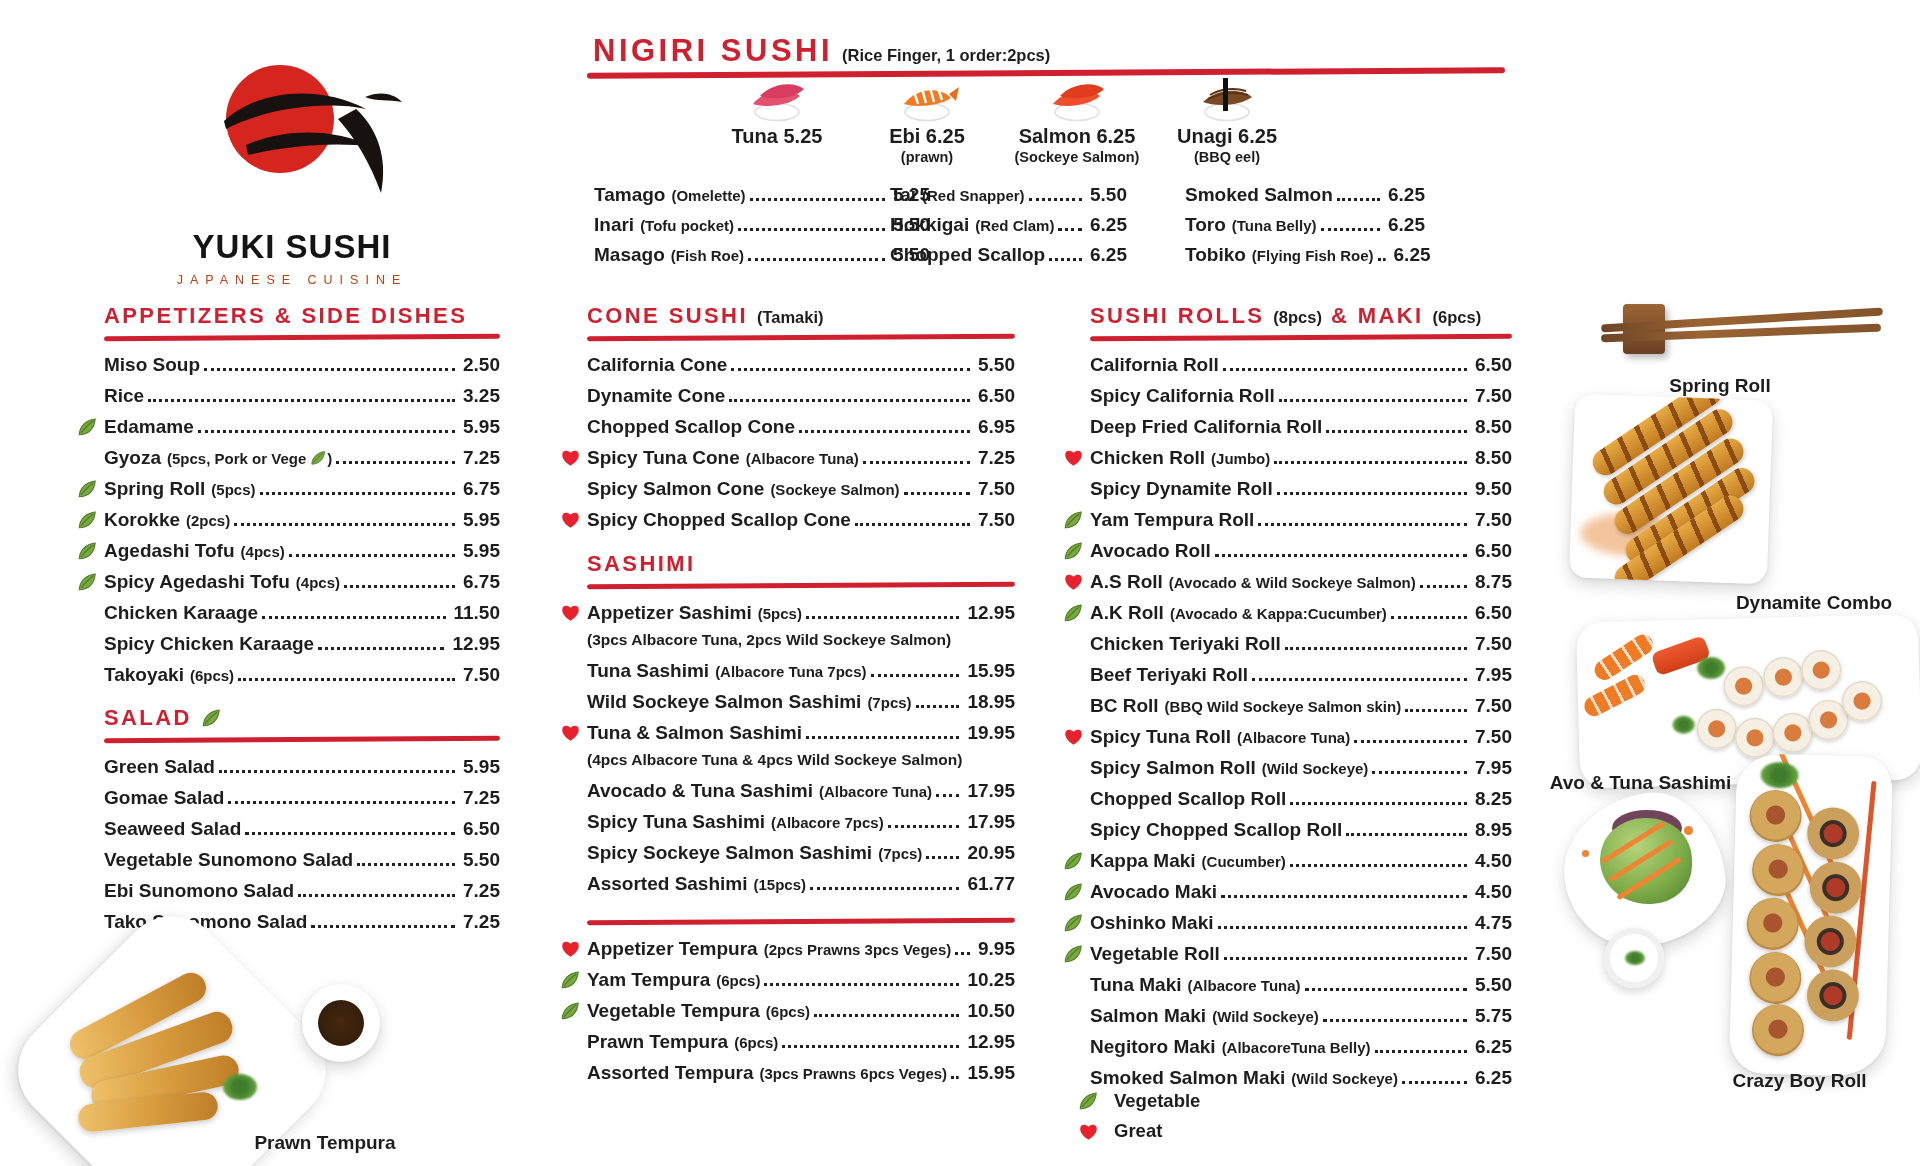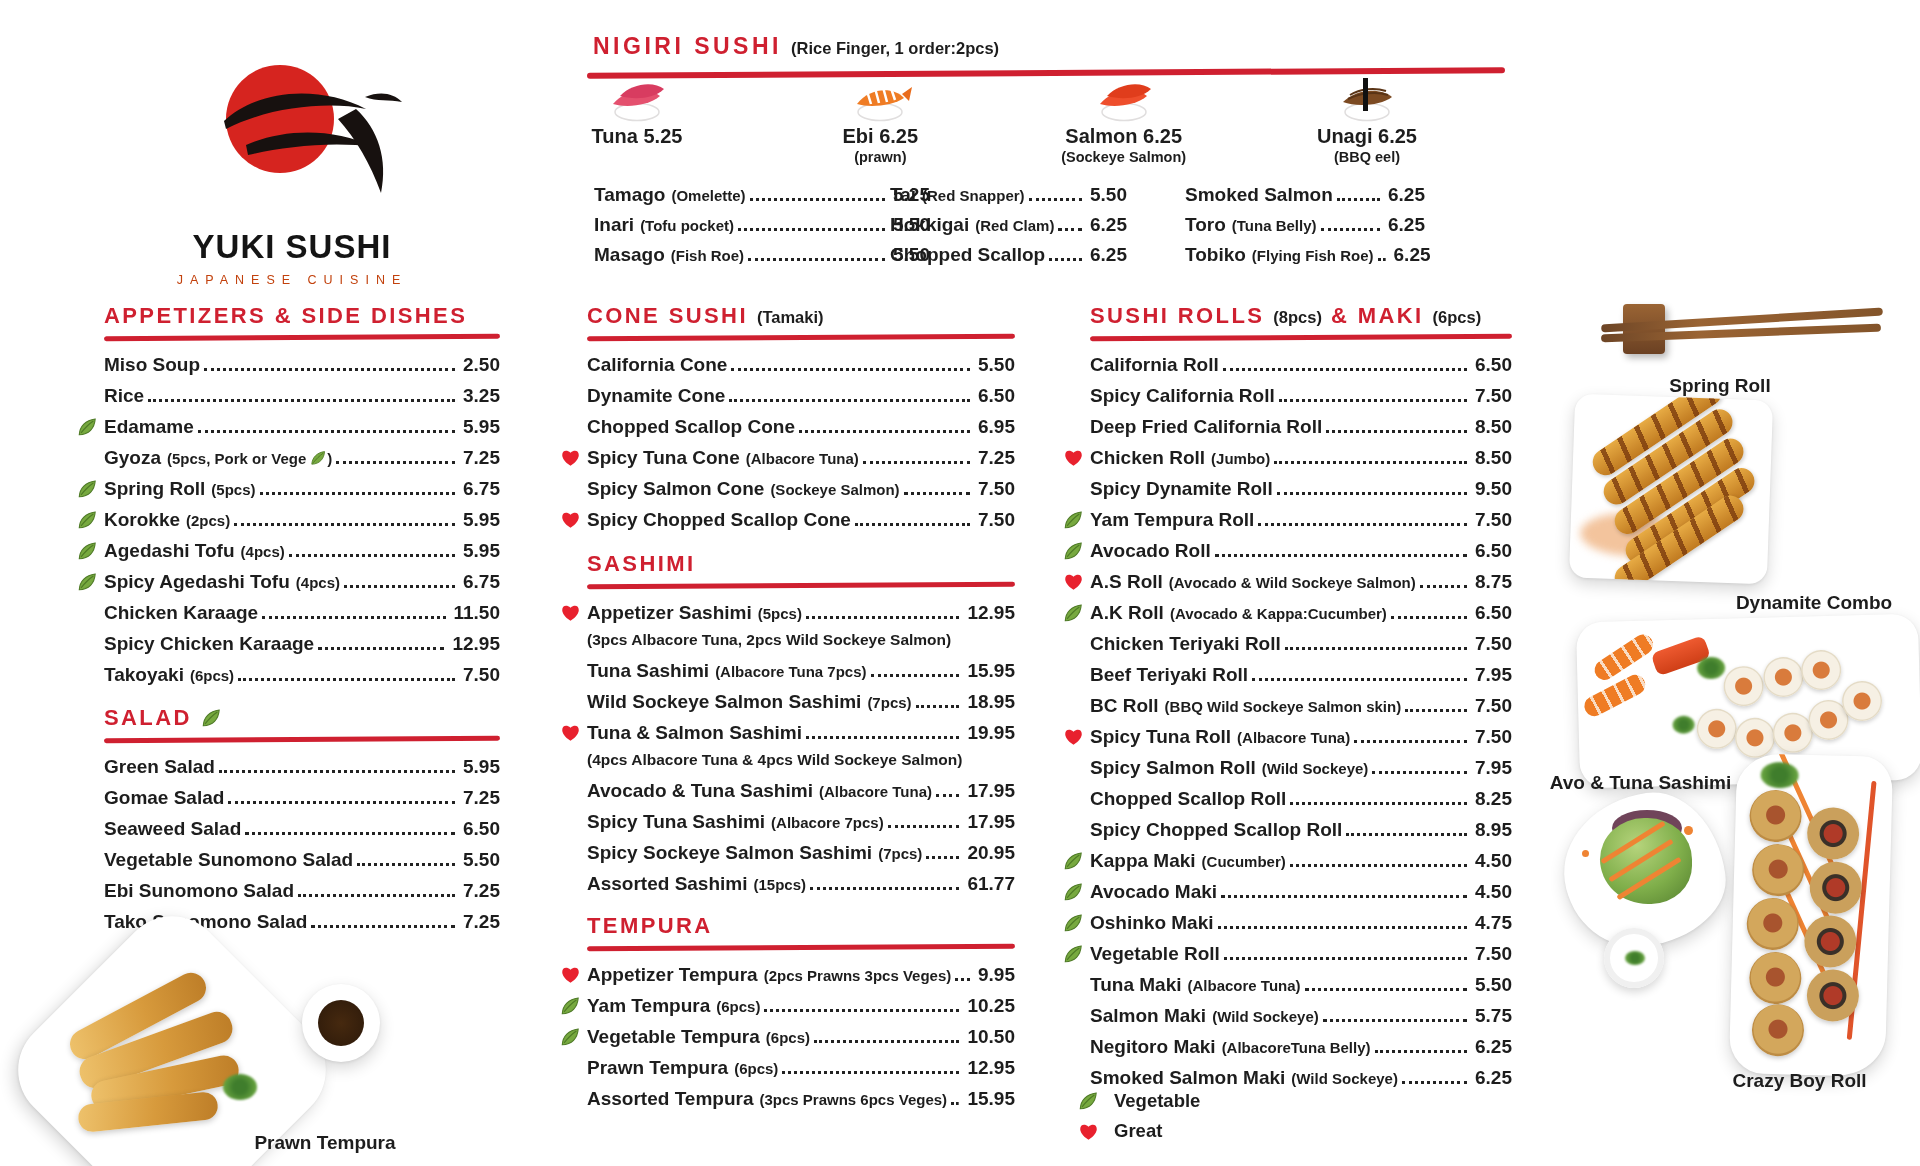--- a/index.html
+++ b/index.html
@@ -22,21 +22,21 @@
   .s2{margin-left:1px}
   .pr{font-weight:700;font-size:19px;margin-left:4px}
   .dots{flex:1;min-width:8px;margin:0 4px 9px 4px;align-self:flex-end;border-bottom:3px dotted #222}
   .bdg{width:27px;margin-left:-27px;align-self:center;line-height:0;flex:0 0 auto}
   .bdg svg{display:block}
   .ic-inline{margin-left:4px;align-self:center;line-height:0}
   .ic-inline svg{width:16px;height:16px}
   .note{font-weight:700;font-size:15.5px;height:27px;line-height:23px}
 
   
-  .nfeat{position:absolute;left:562px;top:74px;width:880px;display:flex;justify-content:space-between}
+  .nfeat{position:absolute;left:562px;top:74px;width:880px;display:flex;justify-content:center}
   .feat{width:150px;text-align:center}
   .fic{height:50px;line-height:0;margin-bottom:1px}
   .fnm{font-weight:700;font-size:20px}
   .fsub{font-weight:700;font-size:14.5px;margin-top:1px}
 
   
   .logo{position:absolute;left:160px;top:55px;width:264px;text-align:center}
   .brand{font-weight:700;font-size:33px;letter-spacing:1px;color:#141414;margin-top:10px}
   .tagline{font-weight:400;font-size:12.5px;letter-spacing:7px;color:#c2410c;margin-top:7px}
 
@@ -77,21 +77,21 @@
         <path d="M196 54 C218 74 228 104 221 138 C210 108 196 84 178 64 Z" fill="#17110f"></path>
         <path d="M205 42 C220 36 233 38 242 47 C229 44 217 47 205 42 Z" fill="#17110f"></path>
       </svg>
     </div>
     <div class="brand">YUKI SUSHI</div>
     <div class="tagline">JAPANESE CUISINE</div>
   </div>
 
   <div class="sec" style="left:593px;top:33px">
     <div class="sec-head">
-      <span class="ht" style="font-size:23px;letter-spacing:3.5px">NIGIRI SUSHI</span>
+      <span class="ht" style="font-size:31px;letter-spacing:3.5px">NIGIRI SUSHI</span>
       <span class="hs">(Rice Finger, 1 order:2pcs)</span>
     </div>
   </div>
   <div class="rule" style="position:absolute;left:587px;top:64px;width:918px;height:6px"></div>
 
   <div class="nfeat">
 
       <div class="feat">
         <div class="fic"><svg width="66" height="48" viewBox="0 0 66 48">
             <ellipse cx="33" cy="38" rx="22" ry="8.5" fill="#ffffff" stroke="#e0dede" stroke-width="1.5"></ellipse>
@@ -627,23 +627,20 @@
             <span class="sub">(15pcs)</span>
             <span class="dots"></span>
             <span class="pr">61.77</span>
           </div>
 
         </div>
       </div>
   </div>
 
   <div class="sec" style="left:587px;top:913px;width:428px">
-    <div class="sec-head">
-        <span class="ht">TEMPURA</span>
-      </div>
     <div class="rule"></div>
     <div>
 
         <div class="item">
           <div class="row">
             <span class="bdg">
               <svg width="21" height="19" viewBox="0 0 24 22">
                 <path d="M12 20.5C-4.5 10 3.6 -1.8 12 5.6 20.4 -1.8 28.5 10 12 20.5Z" fill="#e8212e"></path>
               </svg>
             </span>

